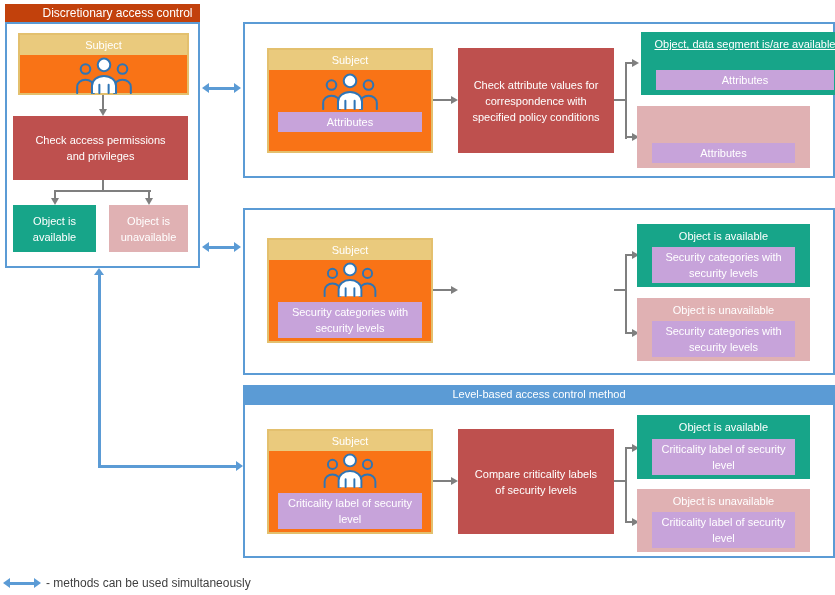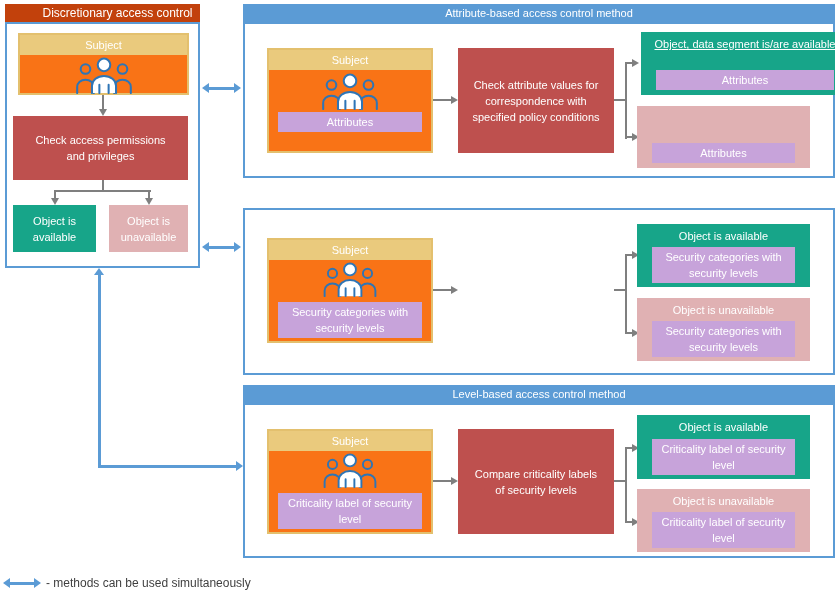--- a/index.html
+++ b/index.html
@@ -89,21 +89,20 @@
   <div class="abs ah ah-l-b" style="left:202px; top:242px;"></div>
   <div class="abs bline" style="left:209px; top:246px; width:25px; height:3px;"></div>
   <div class="abs ah ah-r-b" style="left:234px; top:242px;"></div>
 
   <div class="abs ah ah-u-b" style="left:94px; top:268px;"></div>
   <div class="abs bline" style="left:98px; top:275px; width:3px; height:193px;"></div>
   <div class="abs bline" style="left:98px; top:465px; width:138px; height:3px;"></div>
   <div class="abs ah ah-r-b" style="left:236px; top:461px;"></div>
 
   <div class="abs" style="left:243px; top:4px; width:592px; height:174px;">
-    <div class="abs panel-hdr" style="left:0; top:0; right:0;">Attribute-based access control method</div>
     <div class="abs panel-body" style="left:0; top:18px; right:0; bottom:0;">
       <div class="abs subject" style="left:22px; top:24px; width:166px; height:105px;">
         <div class="subject-hdr">Subject</div>
         <svg class="person-group abs" style="left:50%; top:23px; transform:translateX(-50%);" width="64" height="37" viewBox="0 0 66 40">
           <g fill="none" stroke="#2E75B6" stroke-width="2.2" stroke-linecap="round" stroke-linejoin="round">
             <circle cx="13" cy="13" r="5.2"></circle>
               <path d="M4 39 v-6.5 a9 8 0 0 1 18 0 V39"></path>
             <circle cx="53" cy="13" r="5.2"></circle>
               <path d="M44 39 v-6.5 a9 8 0 0 1 18 0 V39"></path>
             <circle cx="33" cy="8.5" r="6.8" fill="#fff"></circle>

